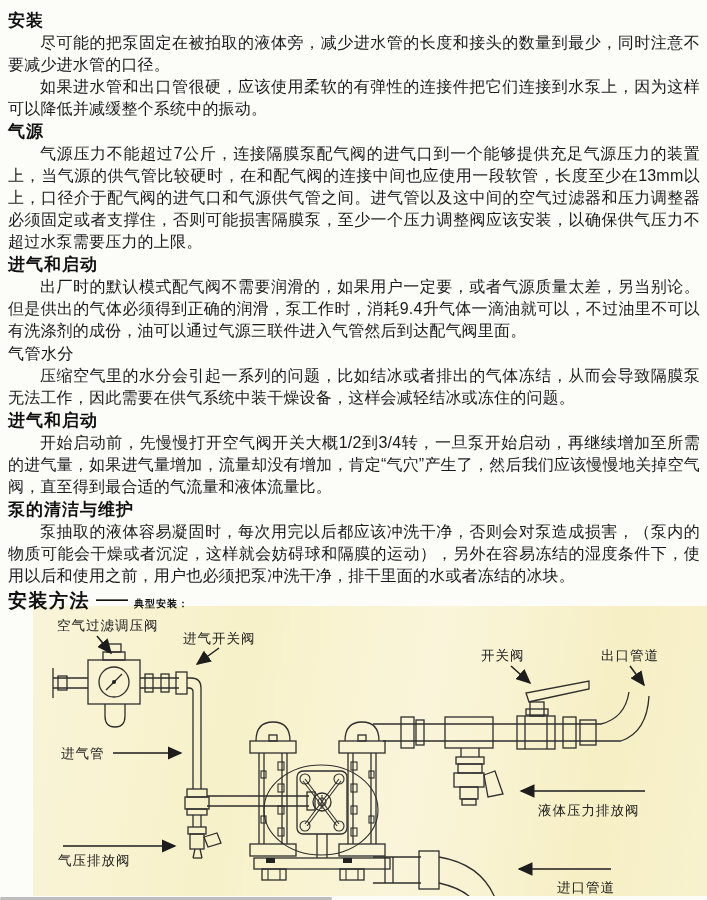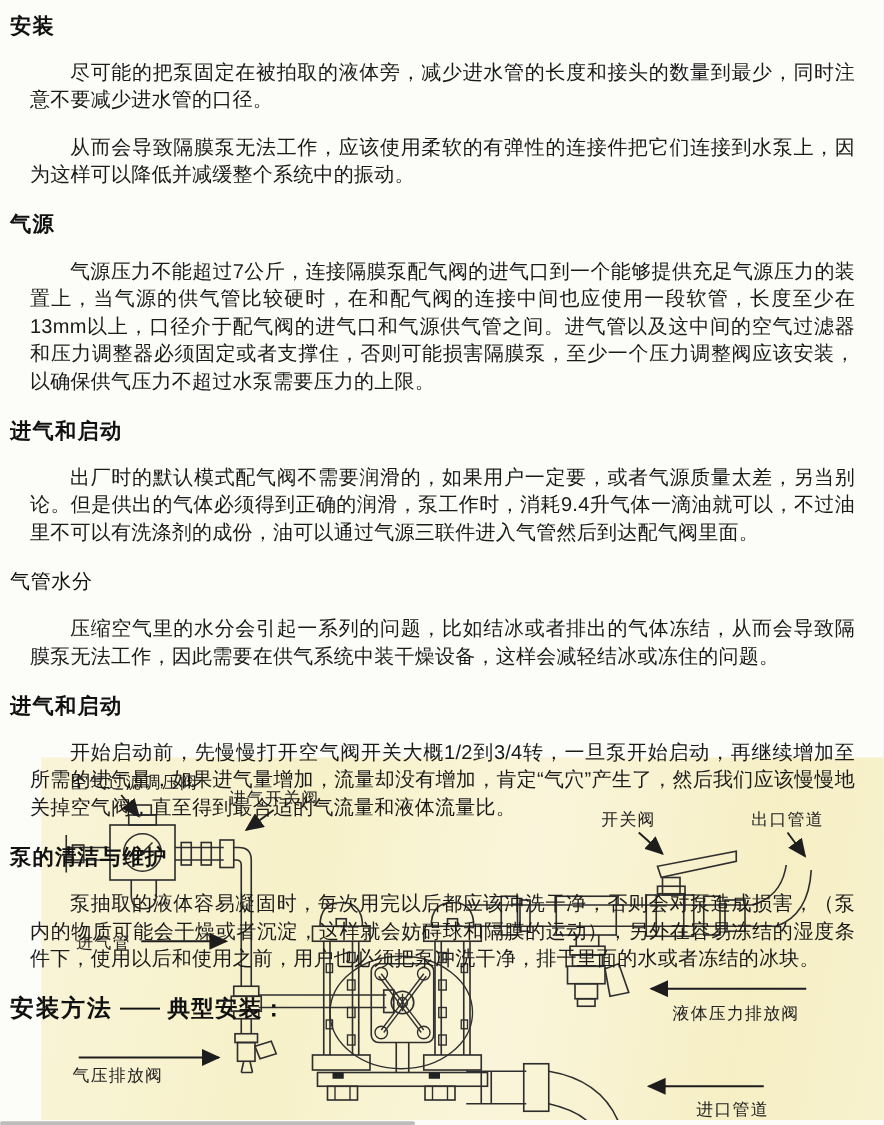--- a/index.html
+++ b/index.html
@@ -7,26 +7,26 @@
     position:relative;width:707px;height:900px;background:#fcfcf9;
     overflow:hidden;font-family:"Liberation Sans",sans-serif;color:#161616;
   }
   .text-col{position:relative;z-index:2;padding:9px 7px 0 8px;}
   h2.sec-heading{
     font-size:17px;line-height:23px;font-weight:bold;margin:0;
     letter-spacing:1px;color:#111;
   }
   h2.sec-heading.normal{font-weight:normal;font-size:16px;letter-spacing:0.5px;font-family:Liberation Serif, serif;}
   p.body-par{
-    font-size:16px;line-height:22px;margin:16px;text-align:justify;
+    font-size:16px;line-height:22px;margin:0;text-align:justify;
     text-indent:2em;letter-spacing:0.2px;color:#1a1a1a;
   }
   .method-line{font-size:19px;font-weight:bold;line-height:24px;letter-spacing:1.5px;color:#111;margin-top:1px;}
   .method-line .dash{font-weight:bold;font-size:16px;vertical-align:2px;margin:0 6px 0 6px;letter-spacing:0;}
-  .method-line .sub{font-size:18px;letter-spacing:1px;}
+  .method-line .sub{font-size:10px;letter-spacing:1px;}
   .diagram{
     position:absolute;left:33px;top:606px;width:696px;height:290px;z-index:1;
     background:linear-gradient(100deg,#f9f4d8 0%,#f7f1c9 30%,#faf5da 55%,#f6efc5 80%,#f8f2cf 100%);
   }
   .diagram svg{display:block;width:643px;height:290px;}
   .bottom-edge{
     position:absolute;left:0;bottom:0;width:332px;height:3px;
     background:#bdbdbd;border-radius:2px;z-index:3;
   }
   svg .ln{stroke:#2e2e2e;stroke-width:1.3;fill:none;}
@@ -40,21 +40,21 @@
 </head>
 <body>
 
 <div class="page">
 
   <div class="text-col">
 
     <section>
       <h2 class="sec-heading">安装</h2>
       <p class="body-par">尽可能的把泵固定在被拍取的液体旁，减少进水管的长度和接头的数量到最少，同时注意不要减少进水管的口径。</p>
-      <p class="body-par">从而会导致隔膜泵无法工作，应该使用柔软的有弹性的连接件把它们连接到水泵上，因为这样可以降低并减缓整个系统中的振动。</p>
+      <p class="body-par">如果进水管和出口管很硬，应该使用柔软的有弹性的连接件把它们连接到水泵上，因为这样可以降低并减缓整个系统中的振动。</p>
     </section>
 
     <section>
       <h2 class="sec-heading">气源</h2>
       <p class="body-par">气源压力不能超过7公斤，连接隔膜泵配气阀的进气口到一个能够提供充足气源压力的装置上，当气源的供气管比较硬时，在和配气阀的连接中间也应使用一段软管，长度至少在13mm以上，口径介于配气阀的进气口和气源供气管之间。进气管以及这中间的空气过滤器和压力调整器必须固定或者支撑住，否则可能损害隔膜泵，至少一个压力调整阀应该安装，以确保供气压力不超过水泵需要压力的上限。</p>
     </section>
 
     <section>
       <h2 class="sec-heading">进气和启动</h2>
       <p class="body-par">出厂时的默认模式配气阀不需要润滑的，如果用户一定要，或者气源质量太差，另当别论。但是供出的气体必须得到正确的润滑，泵工作时，消耗9.4升气体一滴油就可以，不过油里不可以有洗涤剂的成份，油可以通过气源三联件进入气管然后到达配气阀里面。</p>

